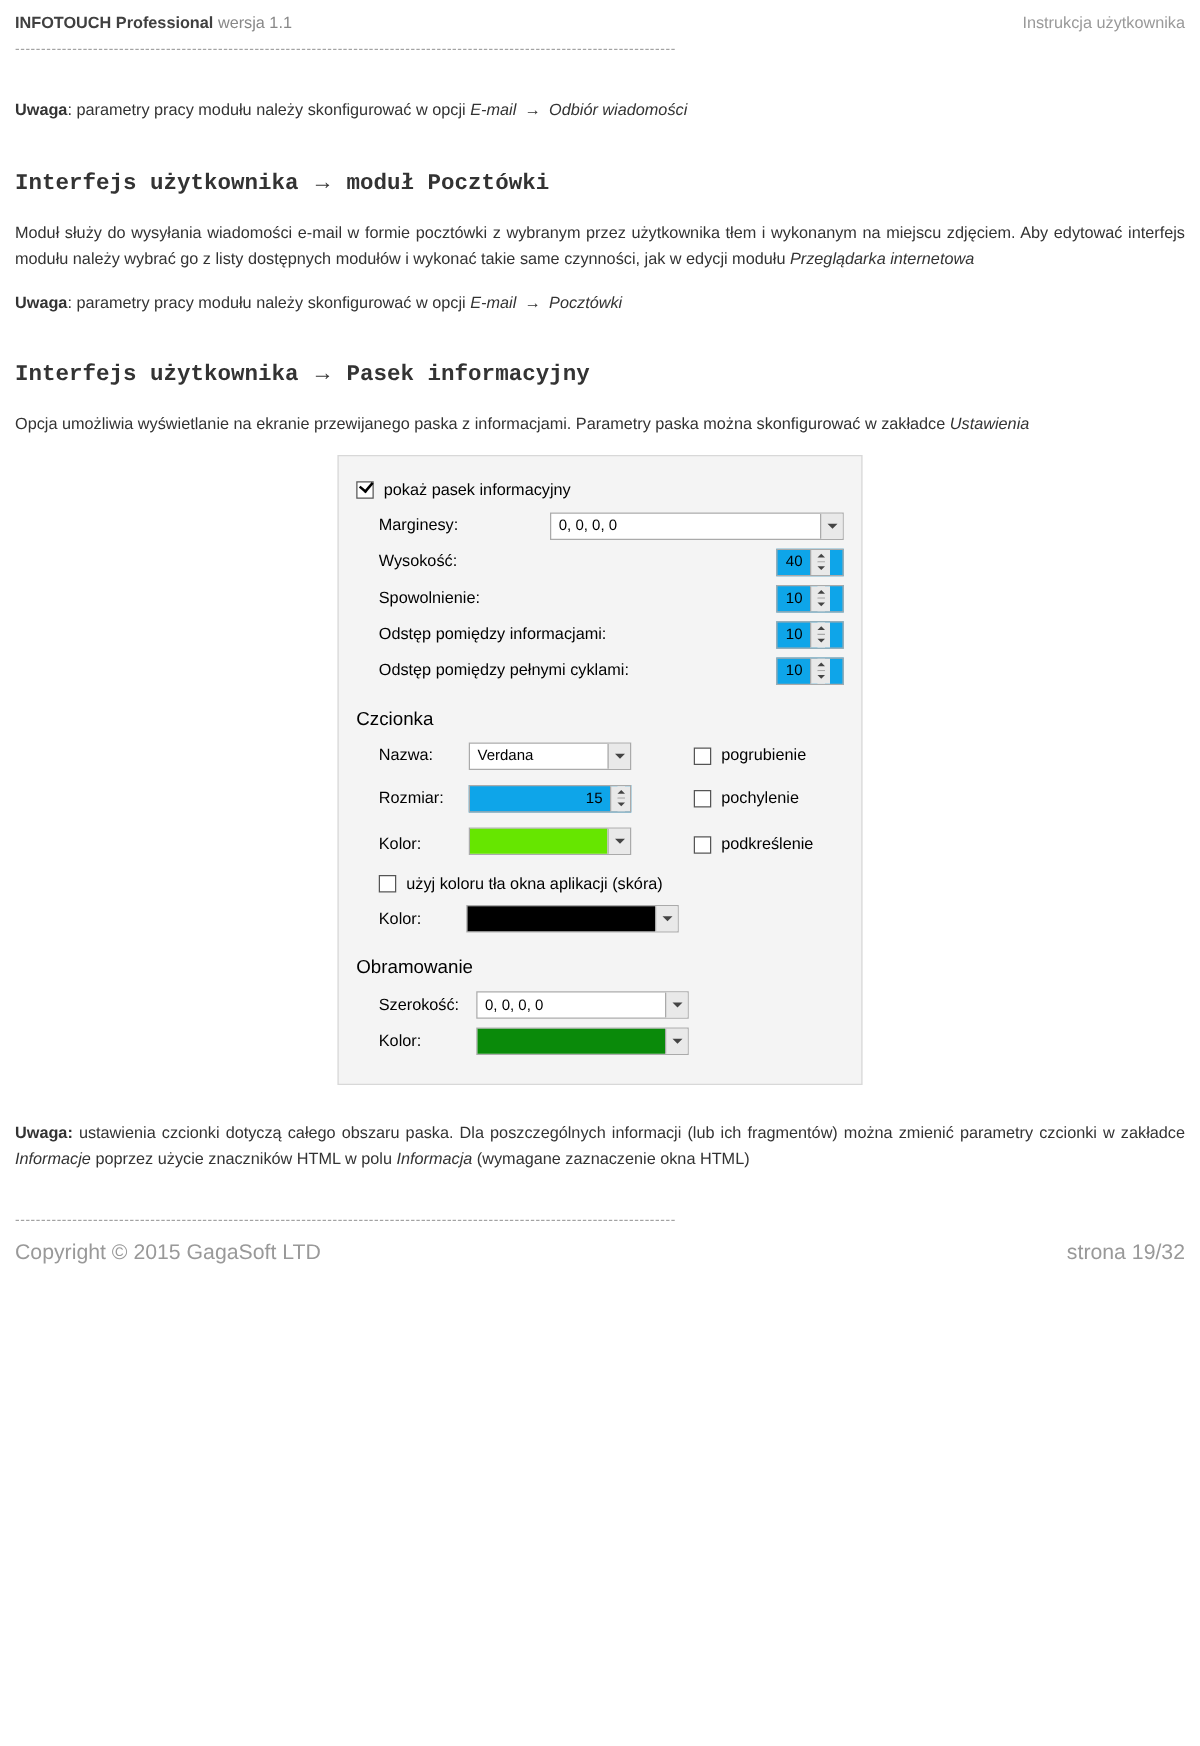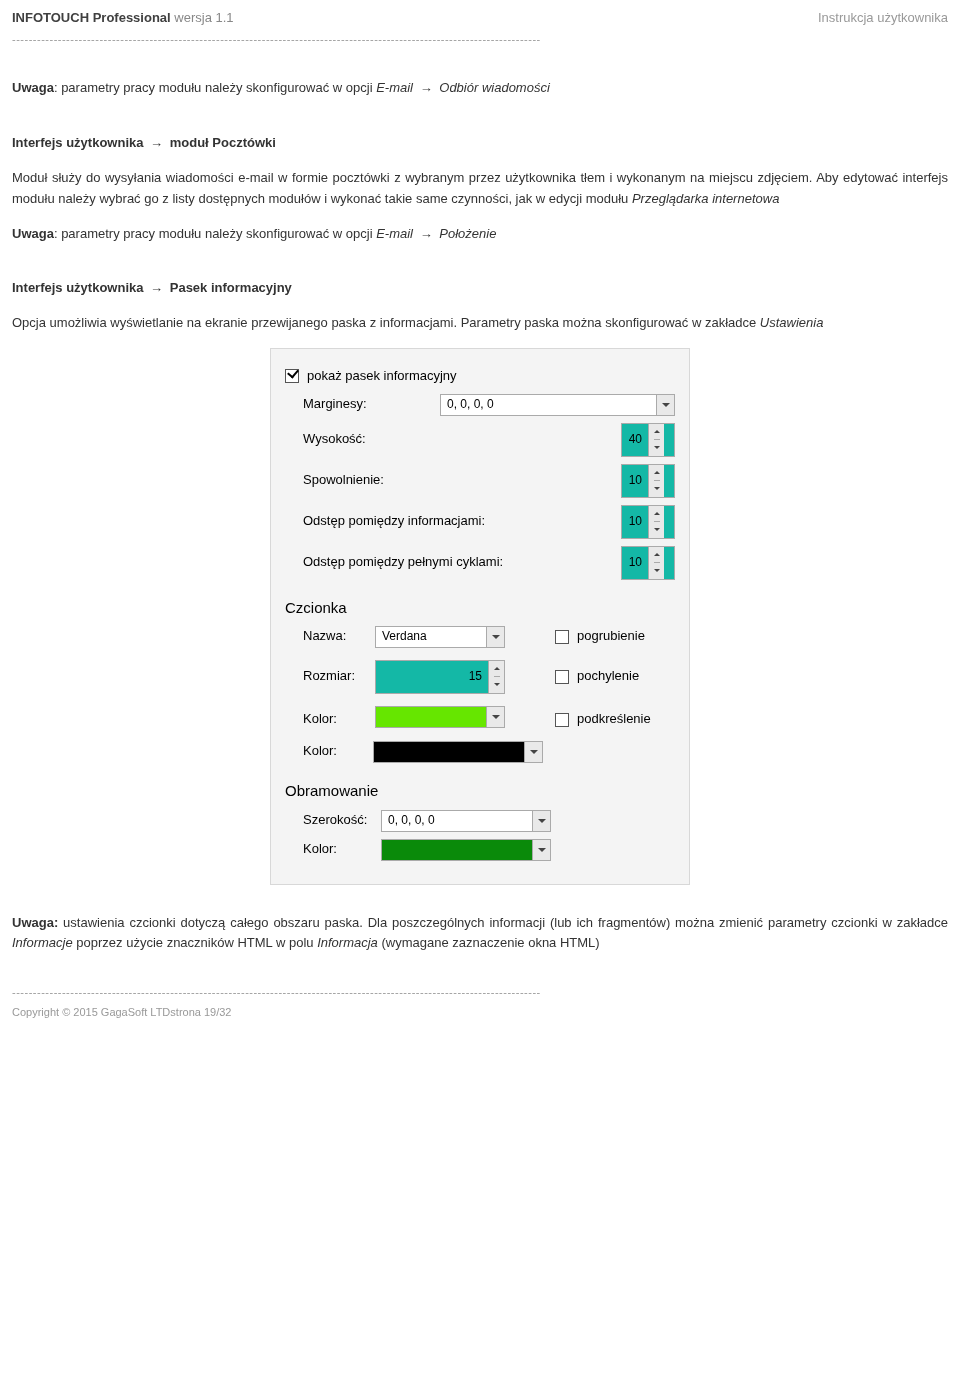--- a/index.html
+++ b/index.html
@@ -27,30 +27,32 @@
     color: #999;
     font-size: 11px;
     letter-spacing: 0.5px;
     white-space: nowrap;
     overflow: hidden;
     margin-bottom: 30px;
   }
   .dashed-line.bottom { margin-top: 30px; margin-bottom: 2px; }
   .footer-row {
     display: flex;
+    justify-content: space-between;
     color: #999;
-    font-size: 11px;
+    font-size: 17px;
   }
   .para { margin: 14px 0; text-align: justify; }
   .para .bold { font-weight: bold; }
   .para .italic { font-style: italic; }
   .section-heading {
     font-weight: bold;
-    font-size: 13px;
+    font-size: 18px;
     margin: 34px 0 14px 0;
+    font-family: Liberation Mono, monospace;
   }
   .arrow { margin: 0 3px; }
   
   .panel {
     width: 420px;
     margin: 6px auto 0 auto;
     background: #f4f4f4;
     border: 1px solid #d8d8d8;
     padding: 10px 14px 16px 14px;
     font-family: "Segoe UI", Tahoma, sans-serif;
@@ -120,23 +122,23 @@
   }
   .dropdown .arrow-btn .chev {
     width: 0; height: 0;
     border-left: 4px solid transparent;
     border-right: 4px solid transparent;
     border-top: 4px solid #444;
   }
   .spinner {
     display: inline-flex;
     align-items: stretch;
-    background: #14b8a6;
+    background: #0ea5e9;
     border: 1px solid #aaa;
-    height: 34px;
+    height: 22px;
     font-size: 12px;
   }
   .spinner .value {
     padding: 0 6px;
     display: flex;
     align-items: center;
     justify-content: flex-end;
     min-width: 26px;
   }
   .spinner .btns {
@@ -213,21 +215,21 @@
   <span>moduł  Pocztówki</span>
 </p>
 
 <p class="para">
   <span>Moduł służy do wysyłania wiadomości e-mail w formie pocztówki z wybranym przez użytkownika tłem i wykonanym na miejscu zdjęciem. Aby edytować interfejs modułu należy wybrać go z listy dostępnych modułów i wykonać takie same czynności, jak w edycji modułu </span><span class="italic">Przeglądarka internetowa</span>
 </p>
 
 <p class="para">
   <span class="bold">Uwaga</span><span>: parametry pracy modułu należy skonfigurować w opcji </span><span class="italic">E-mail</span>
   <span class="italic arrow">→</span>
-  <span class="italic">Położenie</span>
+  <span class="italic">Pocztówki</span>
 </p>
 
 <p class="section-heading">
   <span>Interfejs użytkownika</span>
   <span class="arrow">→</span>
   <span>Pasek informacyjny</span>
 </p>
 
 <p class="para">
   <span>Opcja umożliwia wyświetlanie na ekranie przewijanego paska z informacjami. Parametry paska można skonfigurować w zakładce </span><span class="italic">Ustawienia</span>
@@ -365,20 +367,26 @@
       </div>
       <label class="checkbox">
         <span class="box"></span>
         <span>podkreślenie</span>
       </label>
     </div>
   </div>
 
   <div class="indent">
     <div class="row">
+      <label class="checkbox">
+        <span class="box"></span>
+        <span>użyj koloru tła okna aplikacji (skóra)</span>
+      </label>
+    </div>
+    <div class="row">
       <span class="label" style="width:62px">Kolor:</span>
       <div class="color-field" style="width:170px">
         <span class="swatch" style="background:#000000"></span>
         <span class="cbtn">
             <span class="chev" style="width:0;height:0;border-left:4px solid transparent;border-right:4px solid transparent;border-top:4px solid #444;"></span>
           </span>
       </div>
     </div>
   </div>
 

